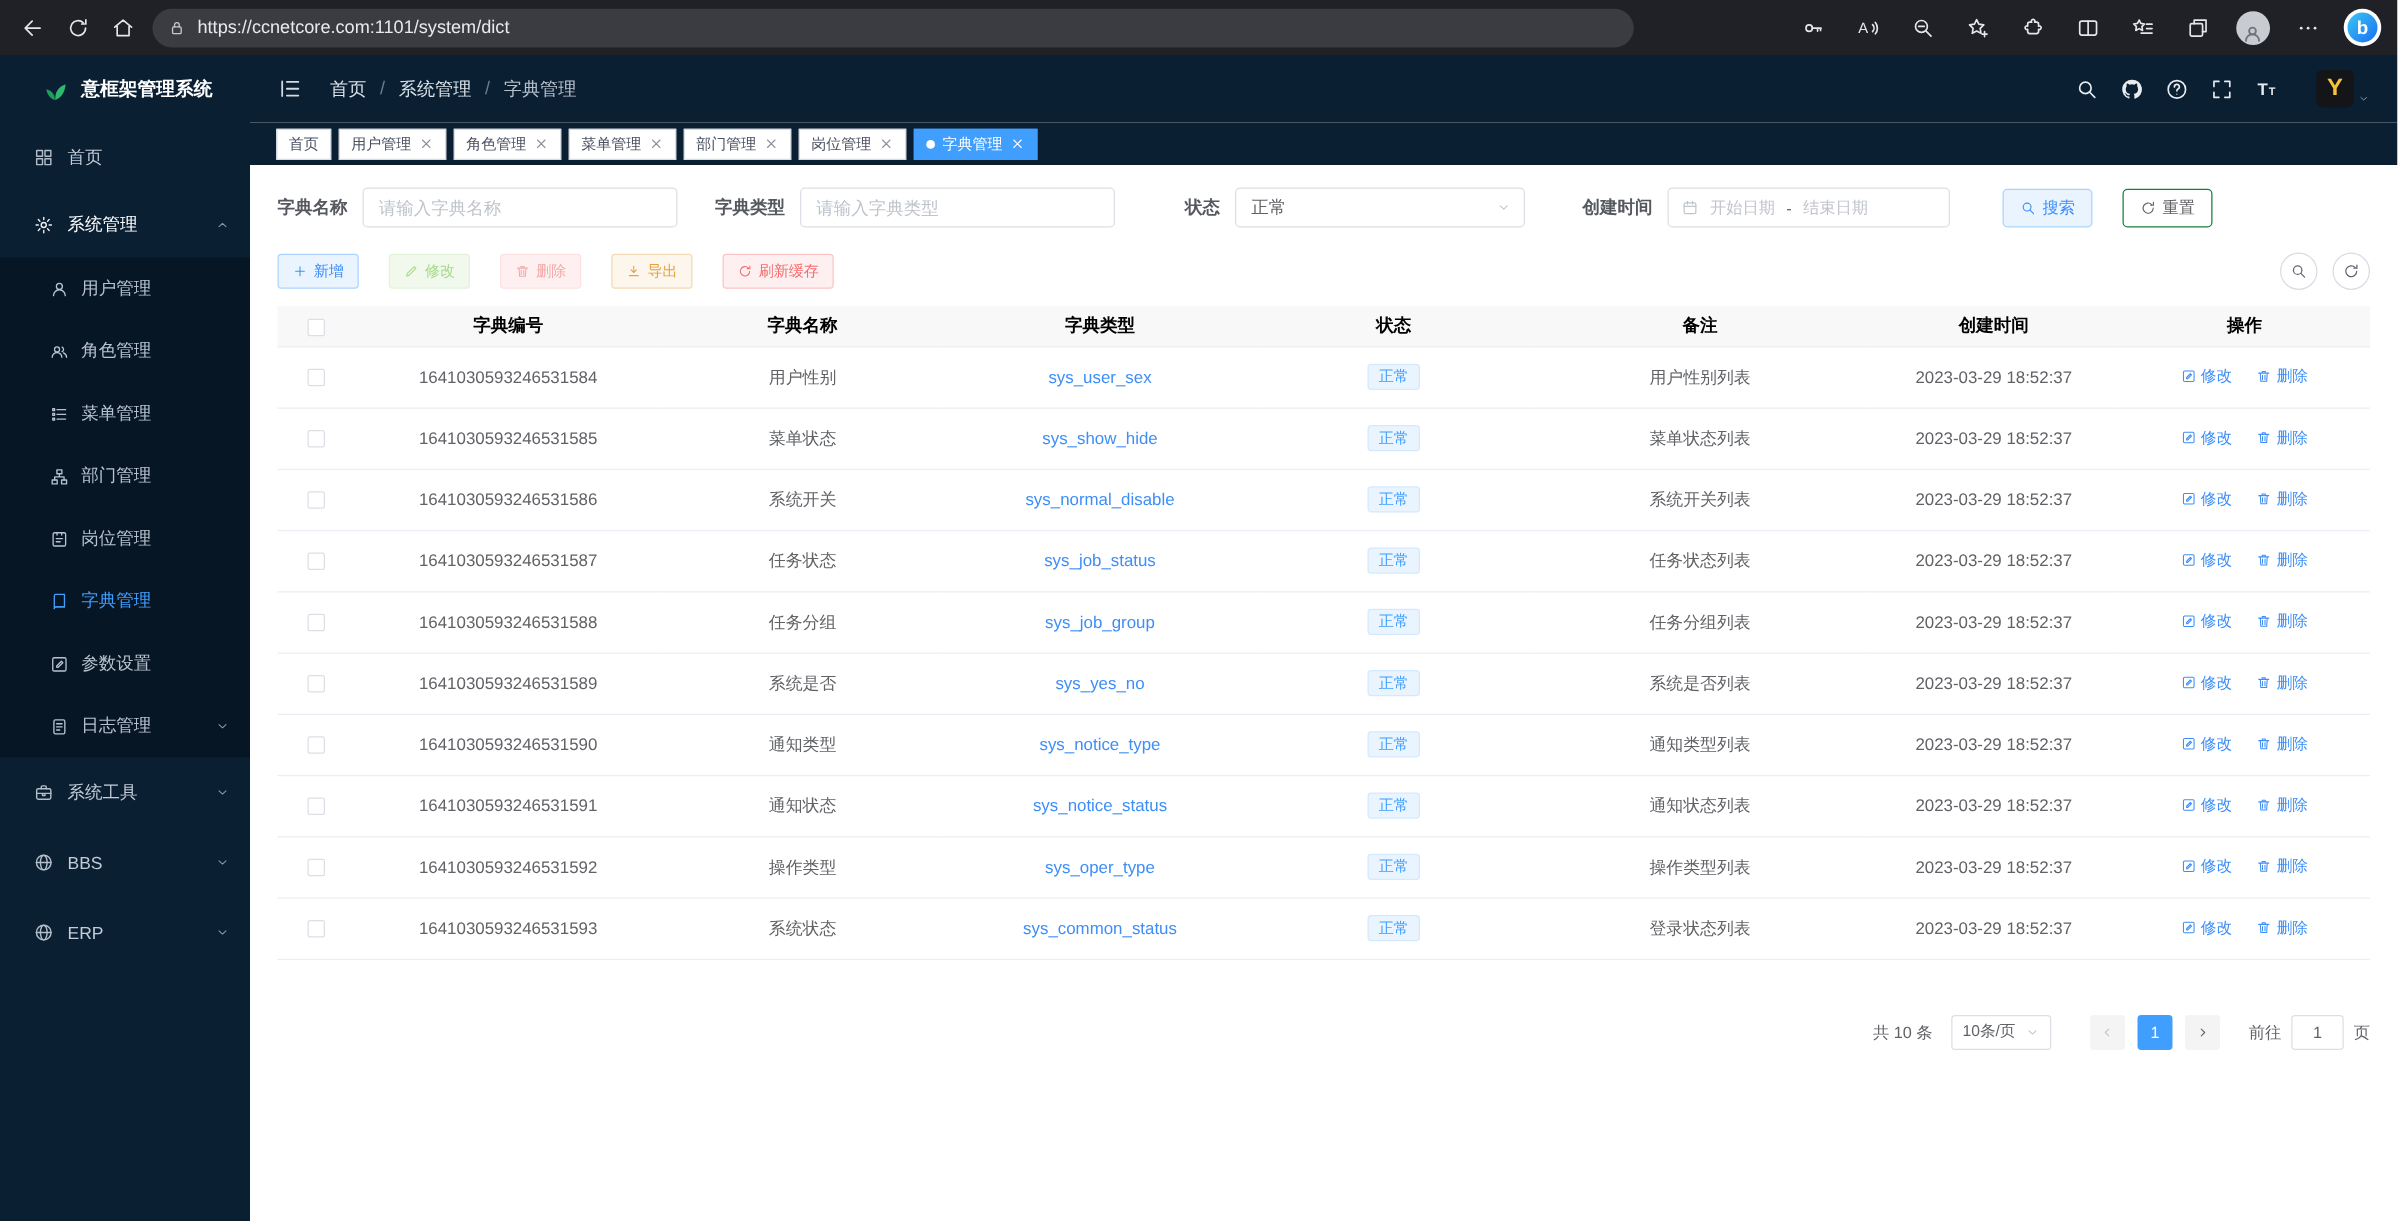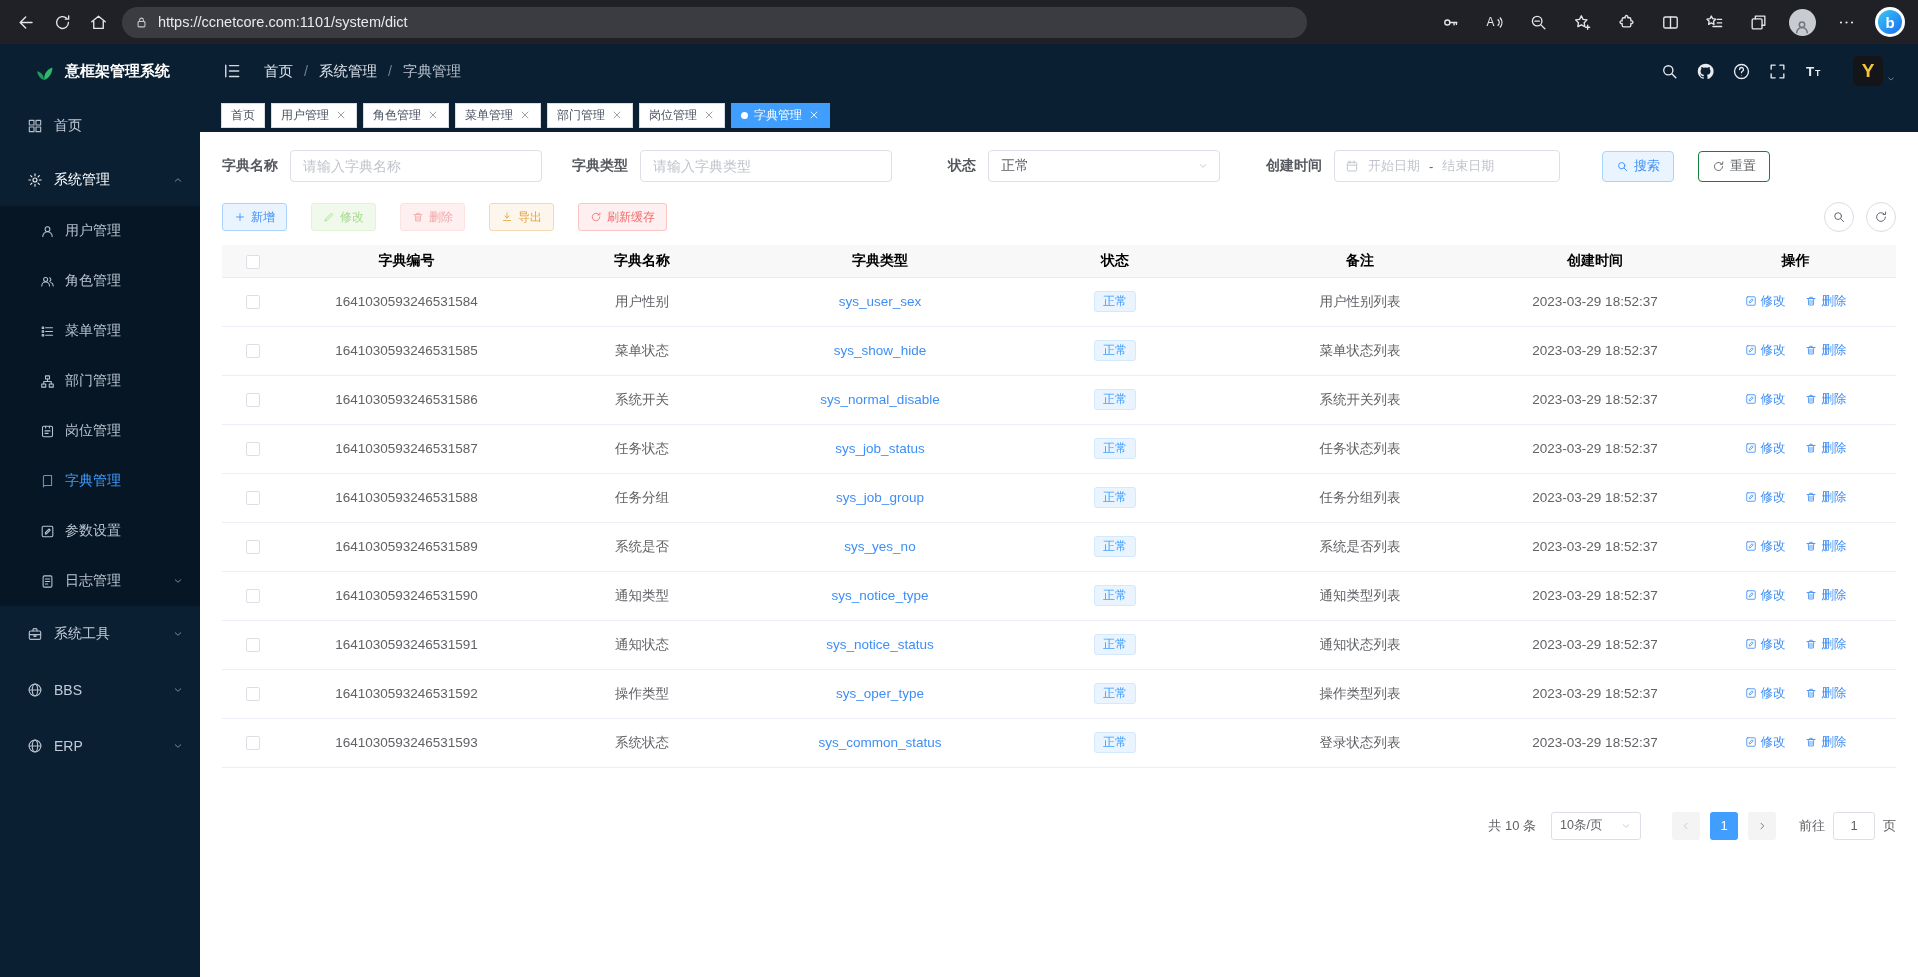--- a/index.html
+++ b/index.html
@@ -92,21 +92,21 @@
   table.dict th { background:#f8f8f9; height:32px; font-size:14px; font-weight:700; color:#000000; text-align:center; border-bottom:1px solid #e9ebf0; }
   table.dict td { height:49px; border-bottom:1px solid #ebeef5; font-size:13.5px; color:#606266; text-align:center; }
   .cb { width:14px; height:14px; border:1px solid #dcdfe6; border-radius:2px; background:#fff; display:inline-block; vertical-align:middle; cursor:pointer; }
   .link { color:#3d8ef7; cursor:pointer; text-decoration:none; }
   .tag { display:inline-block; background:#e9f4ff; border:1px solid #d3e9fd; color:#409eff; font-size:12px; line-height:19px; padding:0 8px; border-radius:3px; }
   .op { color:#3d8ef7; font-size:12.5px; display:inline-flex; align-items:center; gap:4px; margin:0 8px; cursor:pointer; }
   .op svg { width:12px; height:12px; }
 
   .pager { display:flex; align-items:center; justify-content:flex-end; margin-top:44px; font-size:13px; color:#606266; }
   .ptotal { margin-right:15px; }
-  .psize { width:90px; height:28px; border:1px solid #dcdfe6; border-radius:3px; display:flex; align-items:center; justify-content:space-between; padding:0 8px; font-size:12.5px; color:#606266; margin-right:26px; cursor:pointer; }
+  .psize { width:80px; height:28px; border:1px solid #dcdfe6; border-radius:3px; display:flex; align-items:center; justify-content:space-between; padding:0 8px; font-size:12.5px; color:#606266; margin-right:26px; cursor:pointer; }
   .pbtn { width:28px; height:28px; background:#f4f4f5; border-radius:3px; display:flex; align-items:center; justify-content:center; margin:0 5px; cursor:pointer; color:#606266; }
   .pbtn svg { width:12px; height:12px; }
   .pbtn.prev { color:#c0c4cc; }
   .pnum { width:28px; height:28px; background:#409eff; color:#fff; border-radius:3px; display:flex; align-items:center; justify-content:center; font-size:13px; margin:0 5px; cursor:pointer; }
   .goto { margin-left:18px; display:flex; align-items:center; gap:8px; }
   .ginput { width:42px; height:28px; border:1px solid #dcdfe6; border-radius:3px; text-align:center; font-size:13px; color:#606266; outline:none; font-family:inherit; }
 </style>
 </head>
 <body>
 

